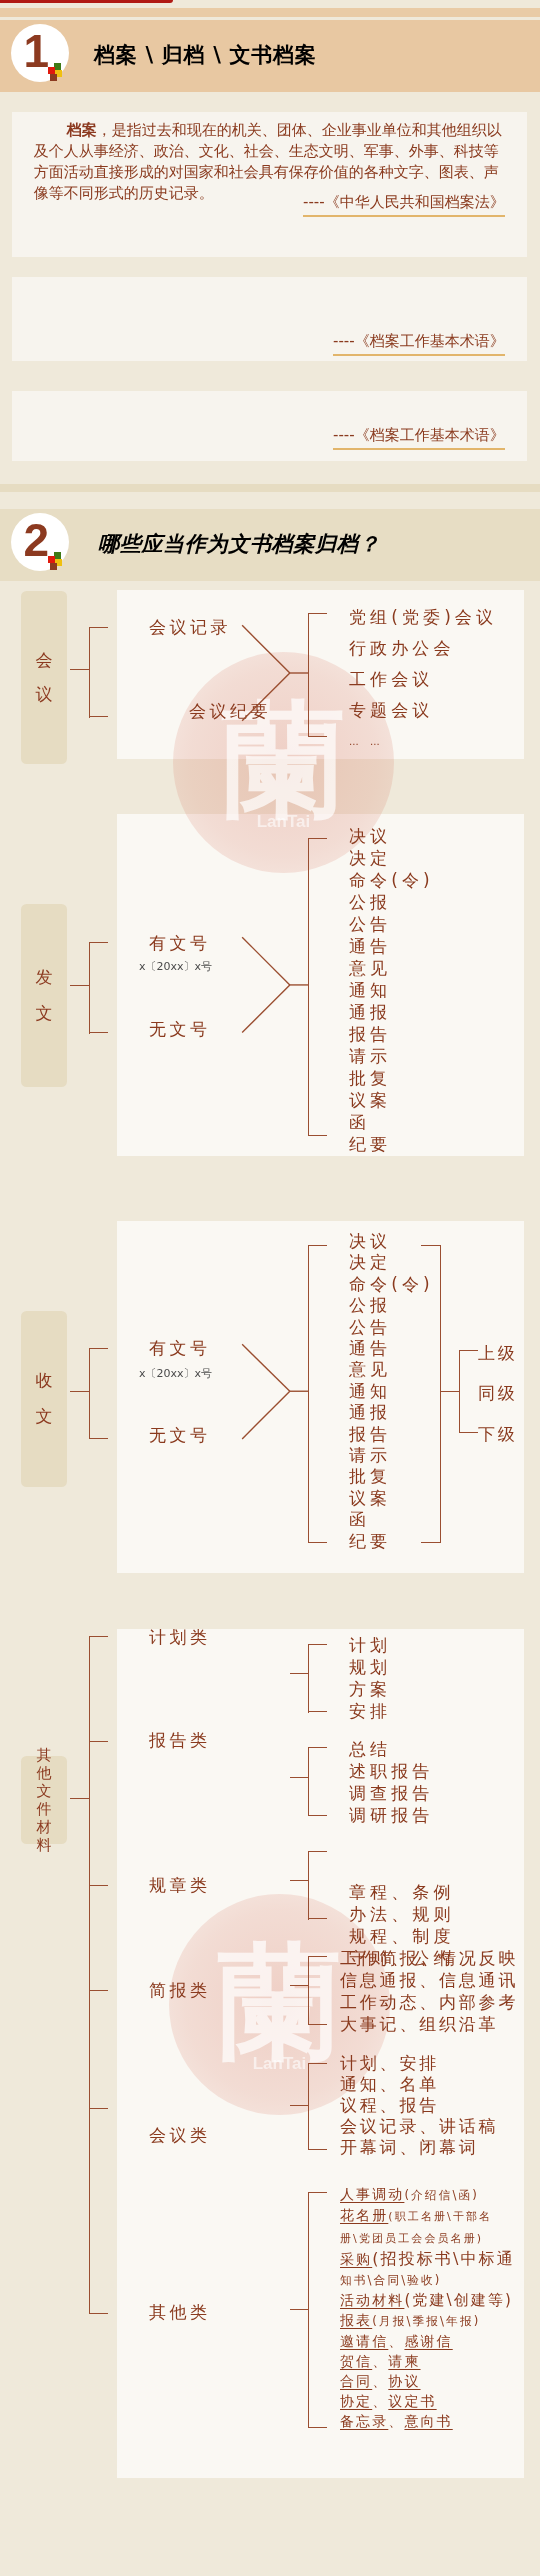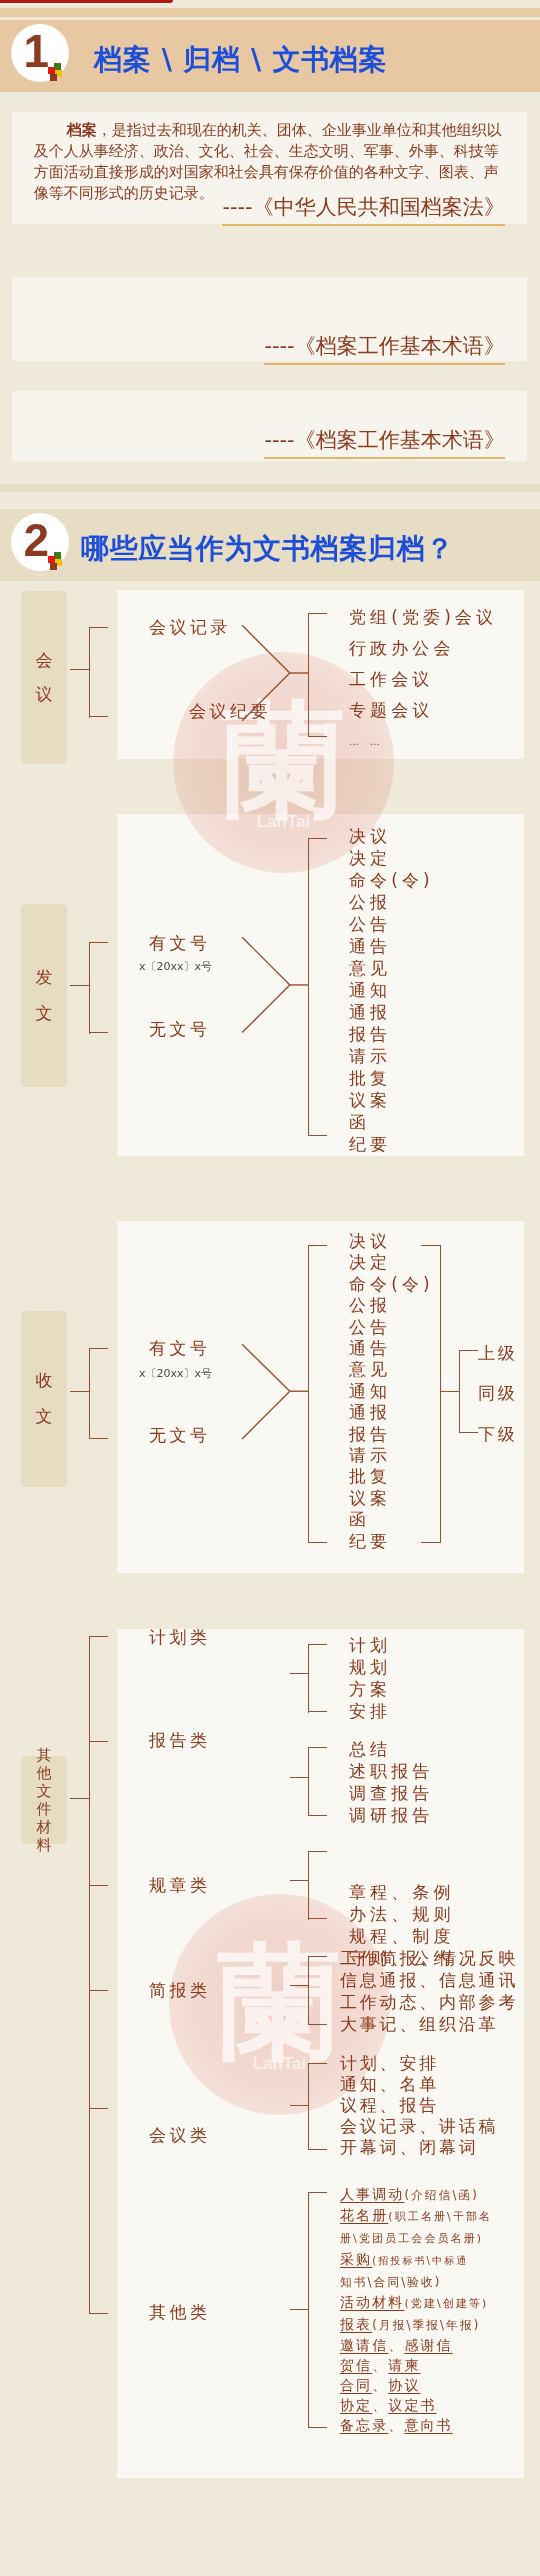--- a/index.html
+++ b/index.html
@@ -26,30 +26,30 @@
     background: #fff; border-radius: 50%;
   }
   .header .num {
     position: absolute; left: 23.5px; top: 8.3px;
     font-family: "Liberation Sans", sans-serif; font-weight: bold;
     font-size: 46px; color: #8c3a20; line-height: 46px;
   }
   .sq { position: absolute; width: 7px; height: 7px; }
   .header .title {
     position: absolute; left: 94px; top: 21px;
-    font-size: 28px; font-weight: bold; color: #1d4ed8; letter-spacing: 0.7px;
+    font-size: 21px; font-weight: bold; color: #000000; letter-spacing: 0.7px;
   }
   .card {
     background: #f7f4ee; left: 11.7px; width: 515px;
     padding: 0 22px;
   }
   .card p { font-size: 15px; line-height: 21px; color: #8a3a1e; }
   .card b { color: #8c3a20; }
   .cite {
-    position: absolute; right: 22px; font-size: 21px; color: #8a3a1e;
+    position: absolute; right: 22px; font-size: 15px; color: #8a3a1e;
     border-bottom: 2.1px solid #e2b56b; padding-bottom: 2.8px;
   }
   .side {
     left: 21px; width: 46px; background: #e6dcc2; border-radius: 5.5px;
     display: flex; flex-direction: column; align-items: center; justify-content: center;
     font-size: 17px; color: #8c3a20; line-height: 23.5px;
   }
   .panel { background: #faf8f3; }
   .ln { position: absolute; background: #9a4e30; }
   .txt { position: absolute; color: #8a3a1e; font-size: 17px; letter-spacing: 3.5px; white-space: nowrap; }
@@ -74,42 +74,42 @@
 <div class="abs header h1">
   <div class="badge"></div>
   <div class="num">1</div>
   <div class="sq" style="left:54px;top:43px;background:#3f7a16;"></div>
   <div class="sq" style="left:48px;top:47px;background:#e01a0e;"></div>
   <div class="sq" style="left:55px;top:50px;background:#f0c010;"></div>
   <div class="sq" style="left:50px;top:54px;background:#8c3a20;"></div>
   <div class="title">档案 \ 归档 \ 文书档案</div>
 </div>
 
-<div class="abs card" style="top:112px;height:112px;padding-top:8.3px;">
+<div class="abs card" style="top:112px;height:145px;padding-top:8.3px;">
   <p style="text-indent:33px;"><b>档案</b><span>，是指过去和现在的机关、团体、企业事业单位和其他组织以及个人从事经济、政治、文化、社会、生态文明、军事、外事、科技等方面活动直接形成的对国家和社会具有保存价值的各种文字、图表、声像等不同形式的历史记录。</span></p>
   <div class="cite" style="top:81px;">----《中华人民共和国档案法》</div>
 </div>
 
 <div class="abs card" style="top:277px;height:84px;padding-top:9.7px;">
   <div class="cite" style="top:55px;">----《档案工作基本术语》</div>
 </div>
 
 <div class="abs card" style="top:391px;height:70px;padding-top:12.4px;">
   <div class="cite" style="top:35px;">----《档案工作基本术语》</div>
 </div>
 
 <div class="abs strip" style="top:484px;background:#e6dcc2;"></div>
 <div class="abs header h2">
   <div class="badge"></div>
   <div class="num">2</div>
   <div class="sq" style="left:54px;top:43px;background:#3f7a16;"></div>
   <div class="sq" style="left:48px;top:47px;background:#e01a0e;"></div>
   <div class="sq" style="left:55px;top:50px;background:#f0c010;"></div>
   <div class="sq" style="left:50px;top:54px;background:#8c3a20;"></div>
-  <div class="title" style="left:81px;">哪些应当作为文书档案归档？</div>
+  <div class="title" style="left:98px;font-style:italic;">哪些应当作为文书档案归档？</div>
 </div>
 
 <div class="abs panel" style="left:117px;top:590px;width:407px;height:169px;"></div>
 <div class="abs panel" style="left:117px;top:814px;width:407px;height:342px;"></div>
 <div class="abs panel" style="left:117px;top:1221px;width:407px;height:352px;"></div>
 <div class="abs panel" style="left:117px;top:1629px;width:407px;height:849px;"></div>
 
 <div class="watermark" style="left:173px;top:652px;">
     <span>蘭</span>
     <span class="wmtxt">LanTai</span>
@@ -311,23 +311,23 @@
 <div class="ln" style="left:89px;top:2277px;width:1.4px;height:37px;"></div>
 <div class="txt" style="left:149px;top:2301px;">其他类</div>
 <div class="ln" style="left:290px;top:2309px;width:18.6px;height:1.4px;"></div>
 <div class="ln" style="left:308px;top:2192px;width:1.4px;height:236px;"></div>
 <div class="ln" style="left:308px;top:2192px;width:19.3px;height:1.4px;"></div>
 <div class="ln" style="left:308px;top:2427px;width:19.3px;height:1.4px;"></div>
 <div class="stack" style="left:340px;top:2184px;line-height:20px;font-size:14px;letter-spacing:2.1px;">
   <div><span class="ul">人事调动</span><span style="font-size:11.7px;">(介绍信\函)</span></div>
   <div><span class="ul">花名册</span><span style="font-size:11px;">(职工名册\干部名</span></div>
   <div><span style="font-size:11px;">册\党团员工会会员名册)</span></div>
-  <div><span class="ul">采购</span><span style="font-size:10px;margin-top:24px;">(招投标书\中标通</span></div>
+  <div><span class="ul">采购</span><span style="font-size:16px;margin-top:24px;">(招投标书\中标通</span></div>
   <div><span style="font-size:11.7px;">知书\合同\验收)</span></div>
-  <div><span class="ul">活动材料</span><span style="font-size:11px;">(党建\创建等)</span></div>
+  <div><span class="ul">活动材料</span><span style="font-size:15px;">(党建\创建等)</span></div>
   <div><span class="ul">报表</span><span style="font-size:11.7px;">(月报\季报\年报)</span></div>
   <div><span class="ul">邀请信</span><span>、</span><span class="ul">感谢信</span></div>
   <div><span class="ul">贺信</span><span>、</span><span class="ul">请柬</span></div>
   <div><span class="ul">合同</span><span>、</span><span class="ul">协议</span></div>
   <div><span class="ul">协定</span><span>、</span><span class="ul">议定书</span></div>
   <div><span class="ul">备忘录</span><span>、</span><span class="ul">意向书</span></div>
 </div>
 
 
 </body></html>

